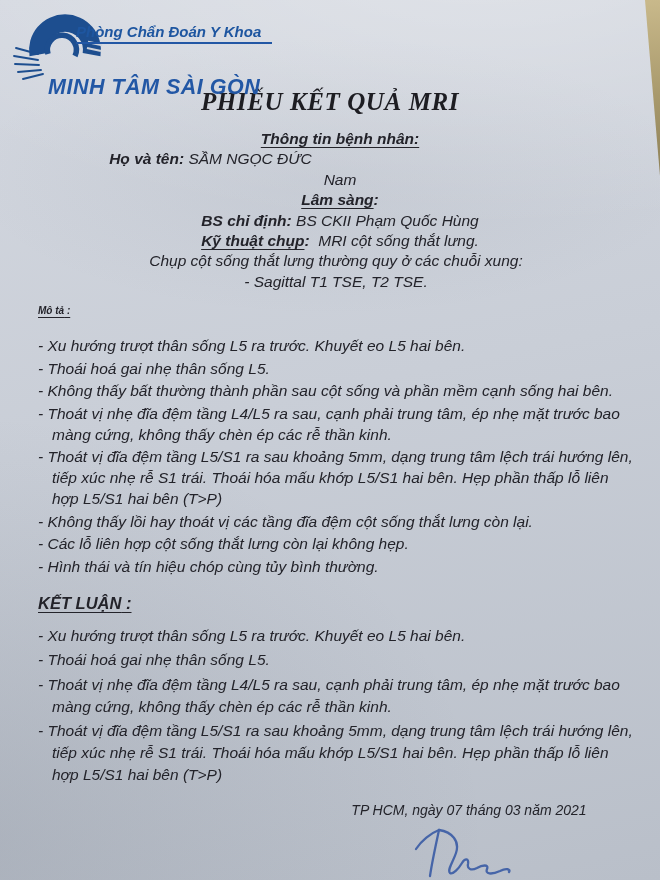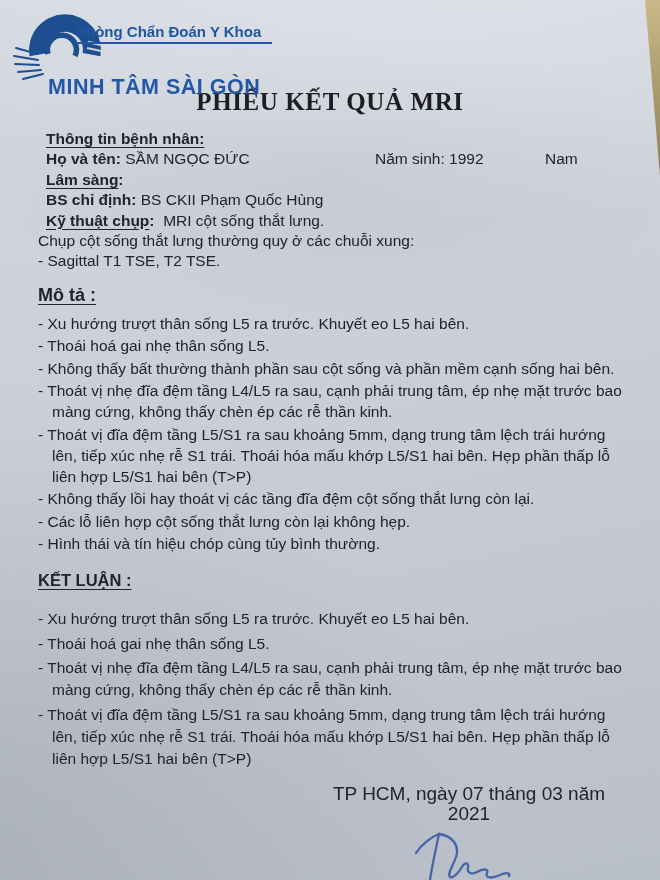--- a/index.html
+++ b/index.html
@@ -2,21 +2,21 @@
 <html><head>
 <meta charset="utf-8">
 <style>
   html,body{margin:0;padding:0;}
   body{
     width:660px;height:880px;overflow:hidden;
     font-family:"Liberation Sans","DejaVu Sans",sans-serif;
     color:#23232a;
     background:#b9bfc9;
   }
-  .photo{position:relative;width:660px;height:880px;}
+  .photo{position:relative;width:660px;height:880px;font-style:italic;}
   .paper{
     position:absolute;inset:0;
     background:
       radial-gradient(1100px 480px at 72% -8%, rgba(255,255,255,.34), transparent 62%),
       radial-gradient(520px 200px at 50% 20%, rgba(96,106,122,.08), transparent 70%),
       radial-gradient(900px 720px at -8% 96%, rgba(70,80,95,.16), transparent 60%),
       linear-gradient(168deg,#d4d8e0 0%,#c9ced7 45%,#b9bfc9 100%);
   }
   .corner-bg{
     position:absolute;top:0;right:0;width:15px;height:176px;
@@ -39,35 +39,35 @@
   }
   .title{
     margin:8px 16px 0;text-align:center;
     font-family:"Liberation Serif","DejaVu Serif",serif;
     font-size:25px;font-weight:bold;letter-spacing:.6px;color:#1d1d22;
   }
 
   
   .sec{padding:0 26px 0 46px;font-size:15.5px;}
   .sec2{padding:0 26px 0 38px;font-size:15.5px;}
-  .line{line-height:20.4px;}
+  .line{line-height:20.4px;text-align:center;}
   .b{font-weight:bold;}
   .u{text-decoration:underline;text-underline-offset:2.5px;}
-  .name-row{display:flex;}
+  .name-row{display:flex;flex-direction:column;}
   .cell-who{width:329px;}
   .cell-birth{width:170px;}
   .heading{font-weight:bold;text-decoration:underline;text-underline-offset:3px;}
-  .h-mota{margin:13px 0 7px;font-size:18px;}
-  .h-ketluan{margin:17px 0 18px;font-size:16.5px;}
+  .h-mota{margin:13px 0 19px;font-size:10px;}
+  .h-ketluan{margin:17px 0 12px;font-size:16.5px;}
   .item{line-height:21px;margin:0 0 1.5px;padding-left:14px;text-indent:-14px;}
   .c-item{line-height:22px;margin:0 0 2.5px;padding-left:14px;text-indent:-14px;}
 
   
   .sig-block{width:310px;margin:14px 36px 0 auto;text-align:center;}
-  .place-date{font-size:19px;line-height:20px;}
+  .place-date{font-size:14px;line-height:20px;}
   .signature{display:block;margin:4px auto 0;}
 </style>
 </head>
 <body>
 
 <div class="photo">
   <div class="paper">
     <div class="corner-bg"></div>
 
     <div class="content">
@@ -95,21 +95,20 @@
       </div>
 
       <h1 class="title">PHIẾU KẾT QUẢ MRI</h1>
 
       <div class="sec" style="margin-top:13px;">
         <div class="line">
           <span class="b u">Thông tin bệnh nhân:</span>
         </div>
         <div class="line name-row">
           <span class="cell-who"><span class="b">Họ và tên:</span> <span>SẦM  NGỌC ĐỨC</span></span>
-          <span class="cell-birth"><span>Năm sinh:</span> <span>1992</span></span>
           <span>Nam</span>
         </div>
         <div class="line">
           <span class="b u">Lâm sàng</span><span class="b">:</span>
         </div>
         <div class="line">
           <span class="b">BS chỉ định:</span> <span>BS CKII Phạm Quốc Hùng</span>
         </div>
         <div class="line">
           <span class="b u">Kỹ thuật chụp</span><span class="b">:</span>&nbsp; <span>MRI cột sống thắt lưng.</span>

